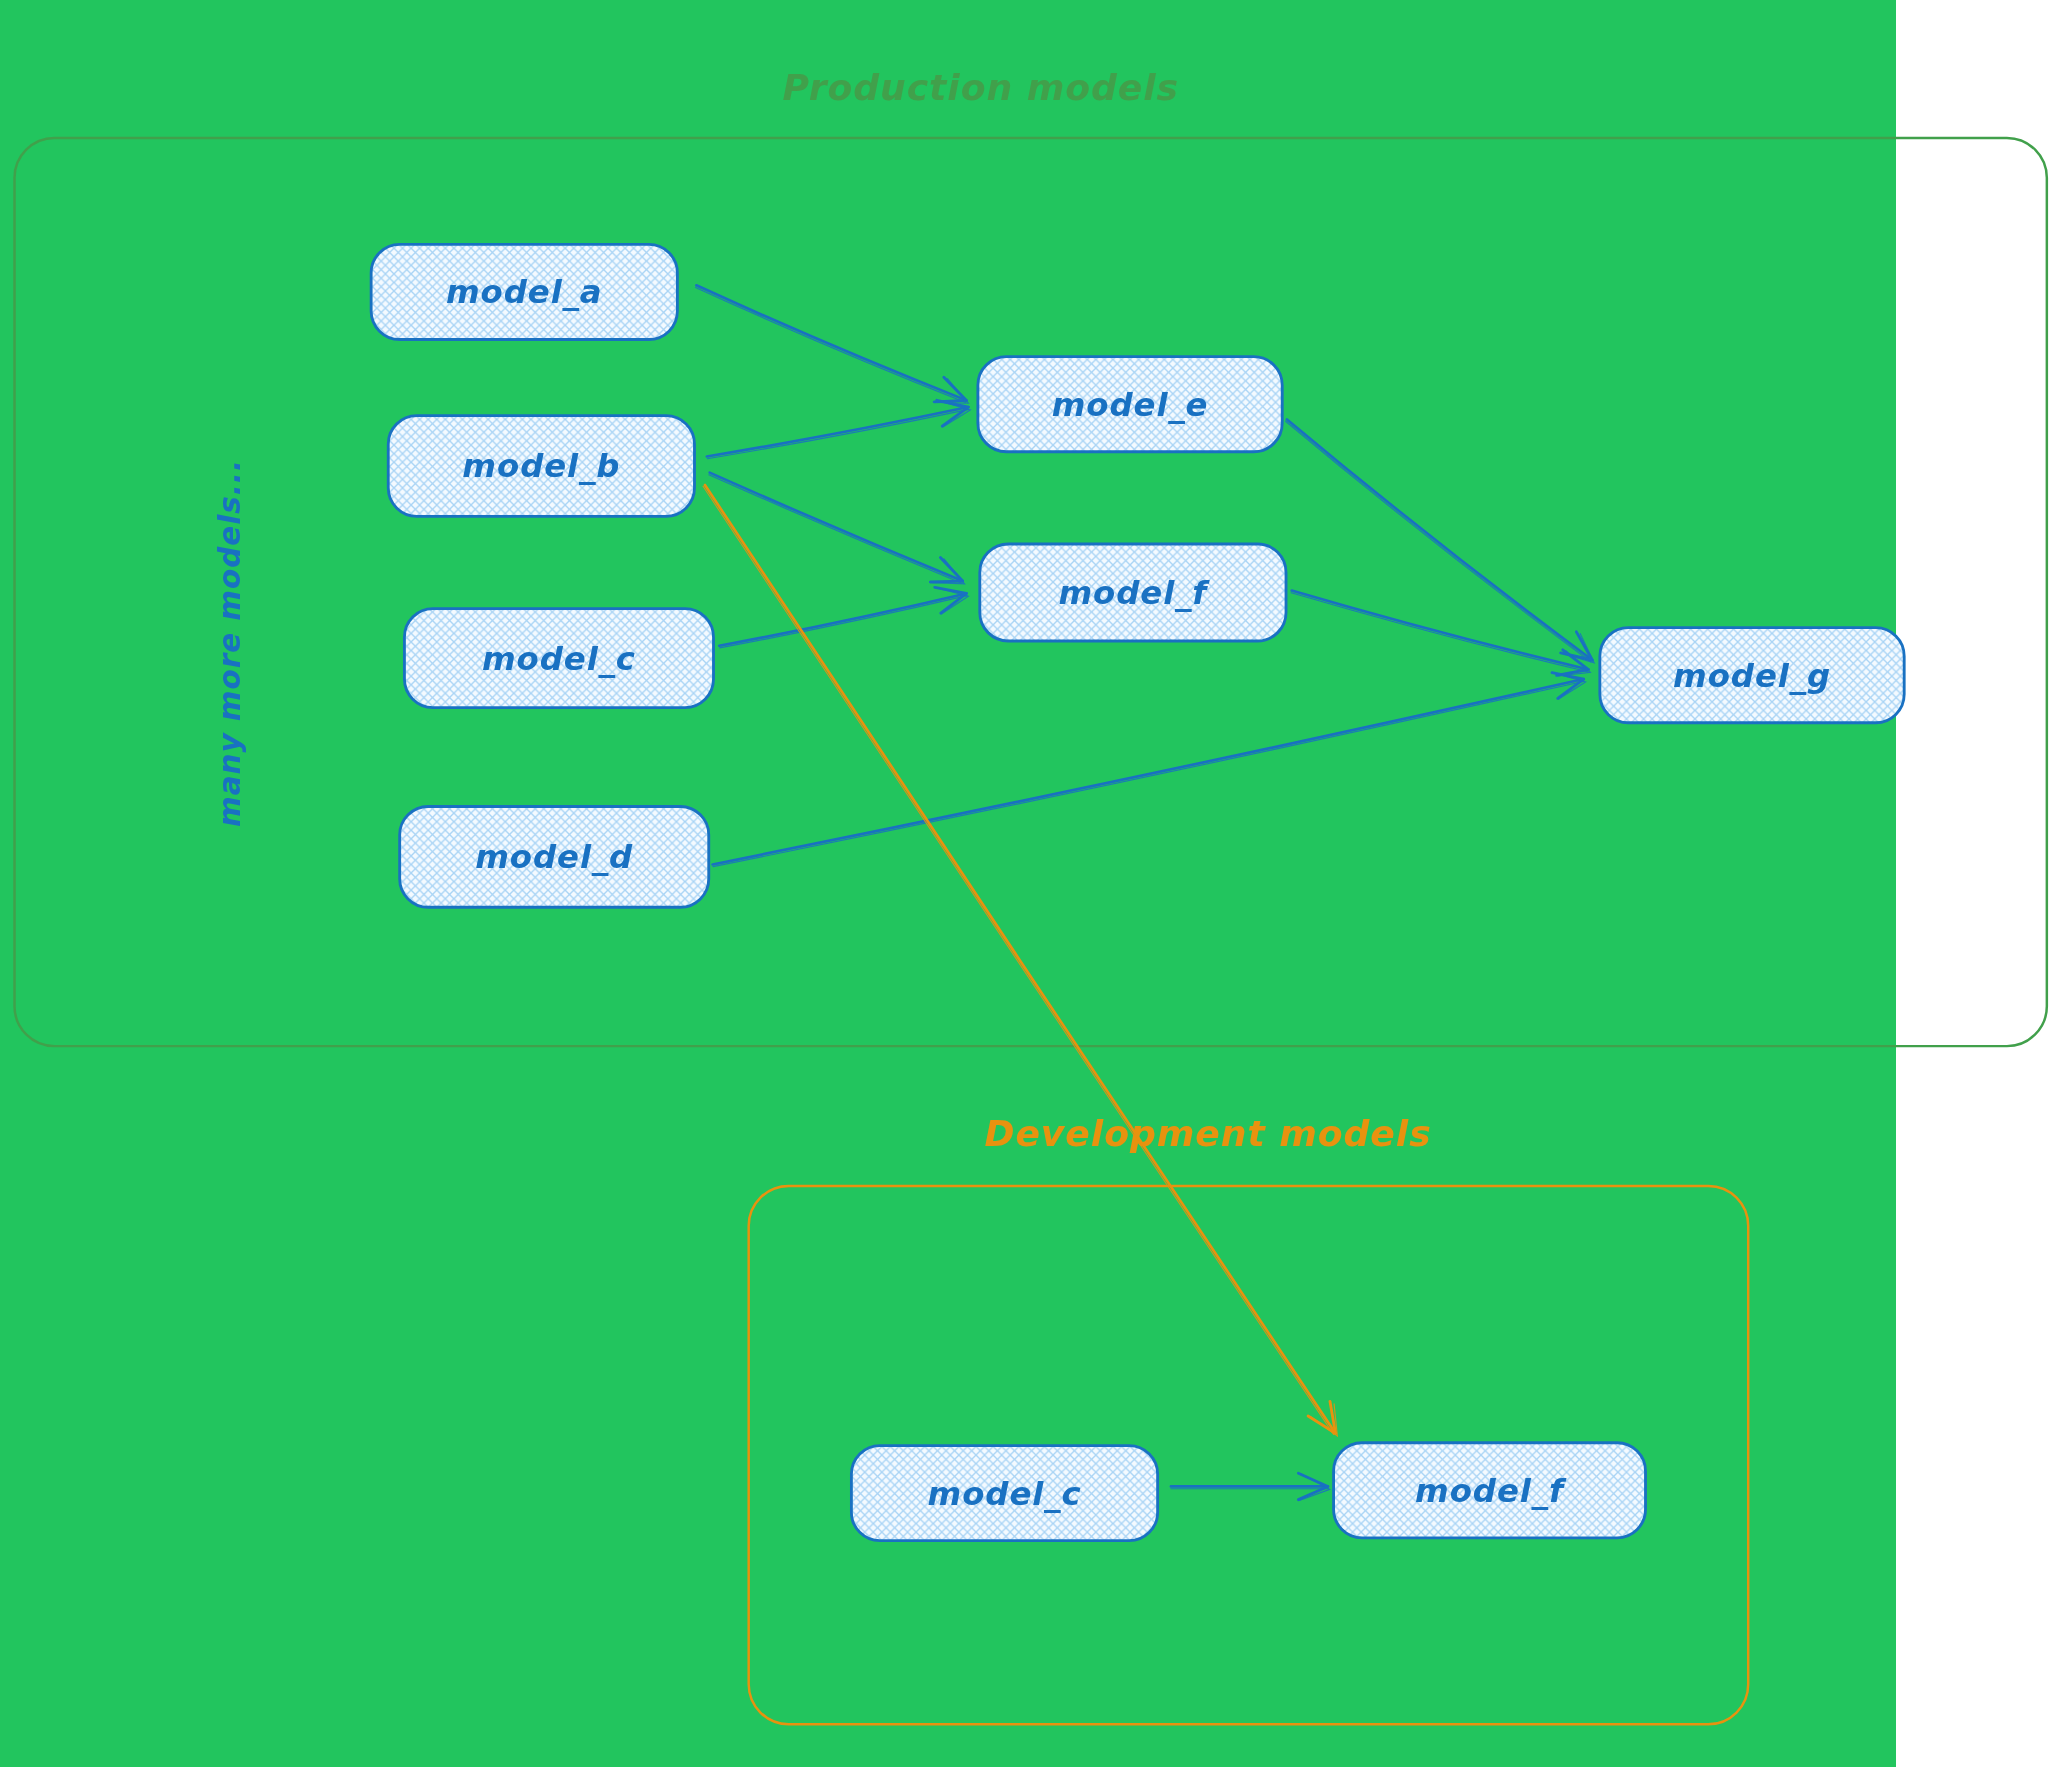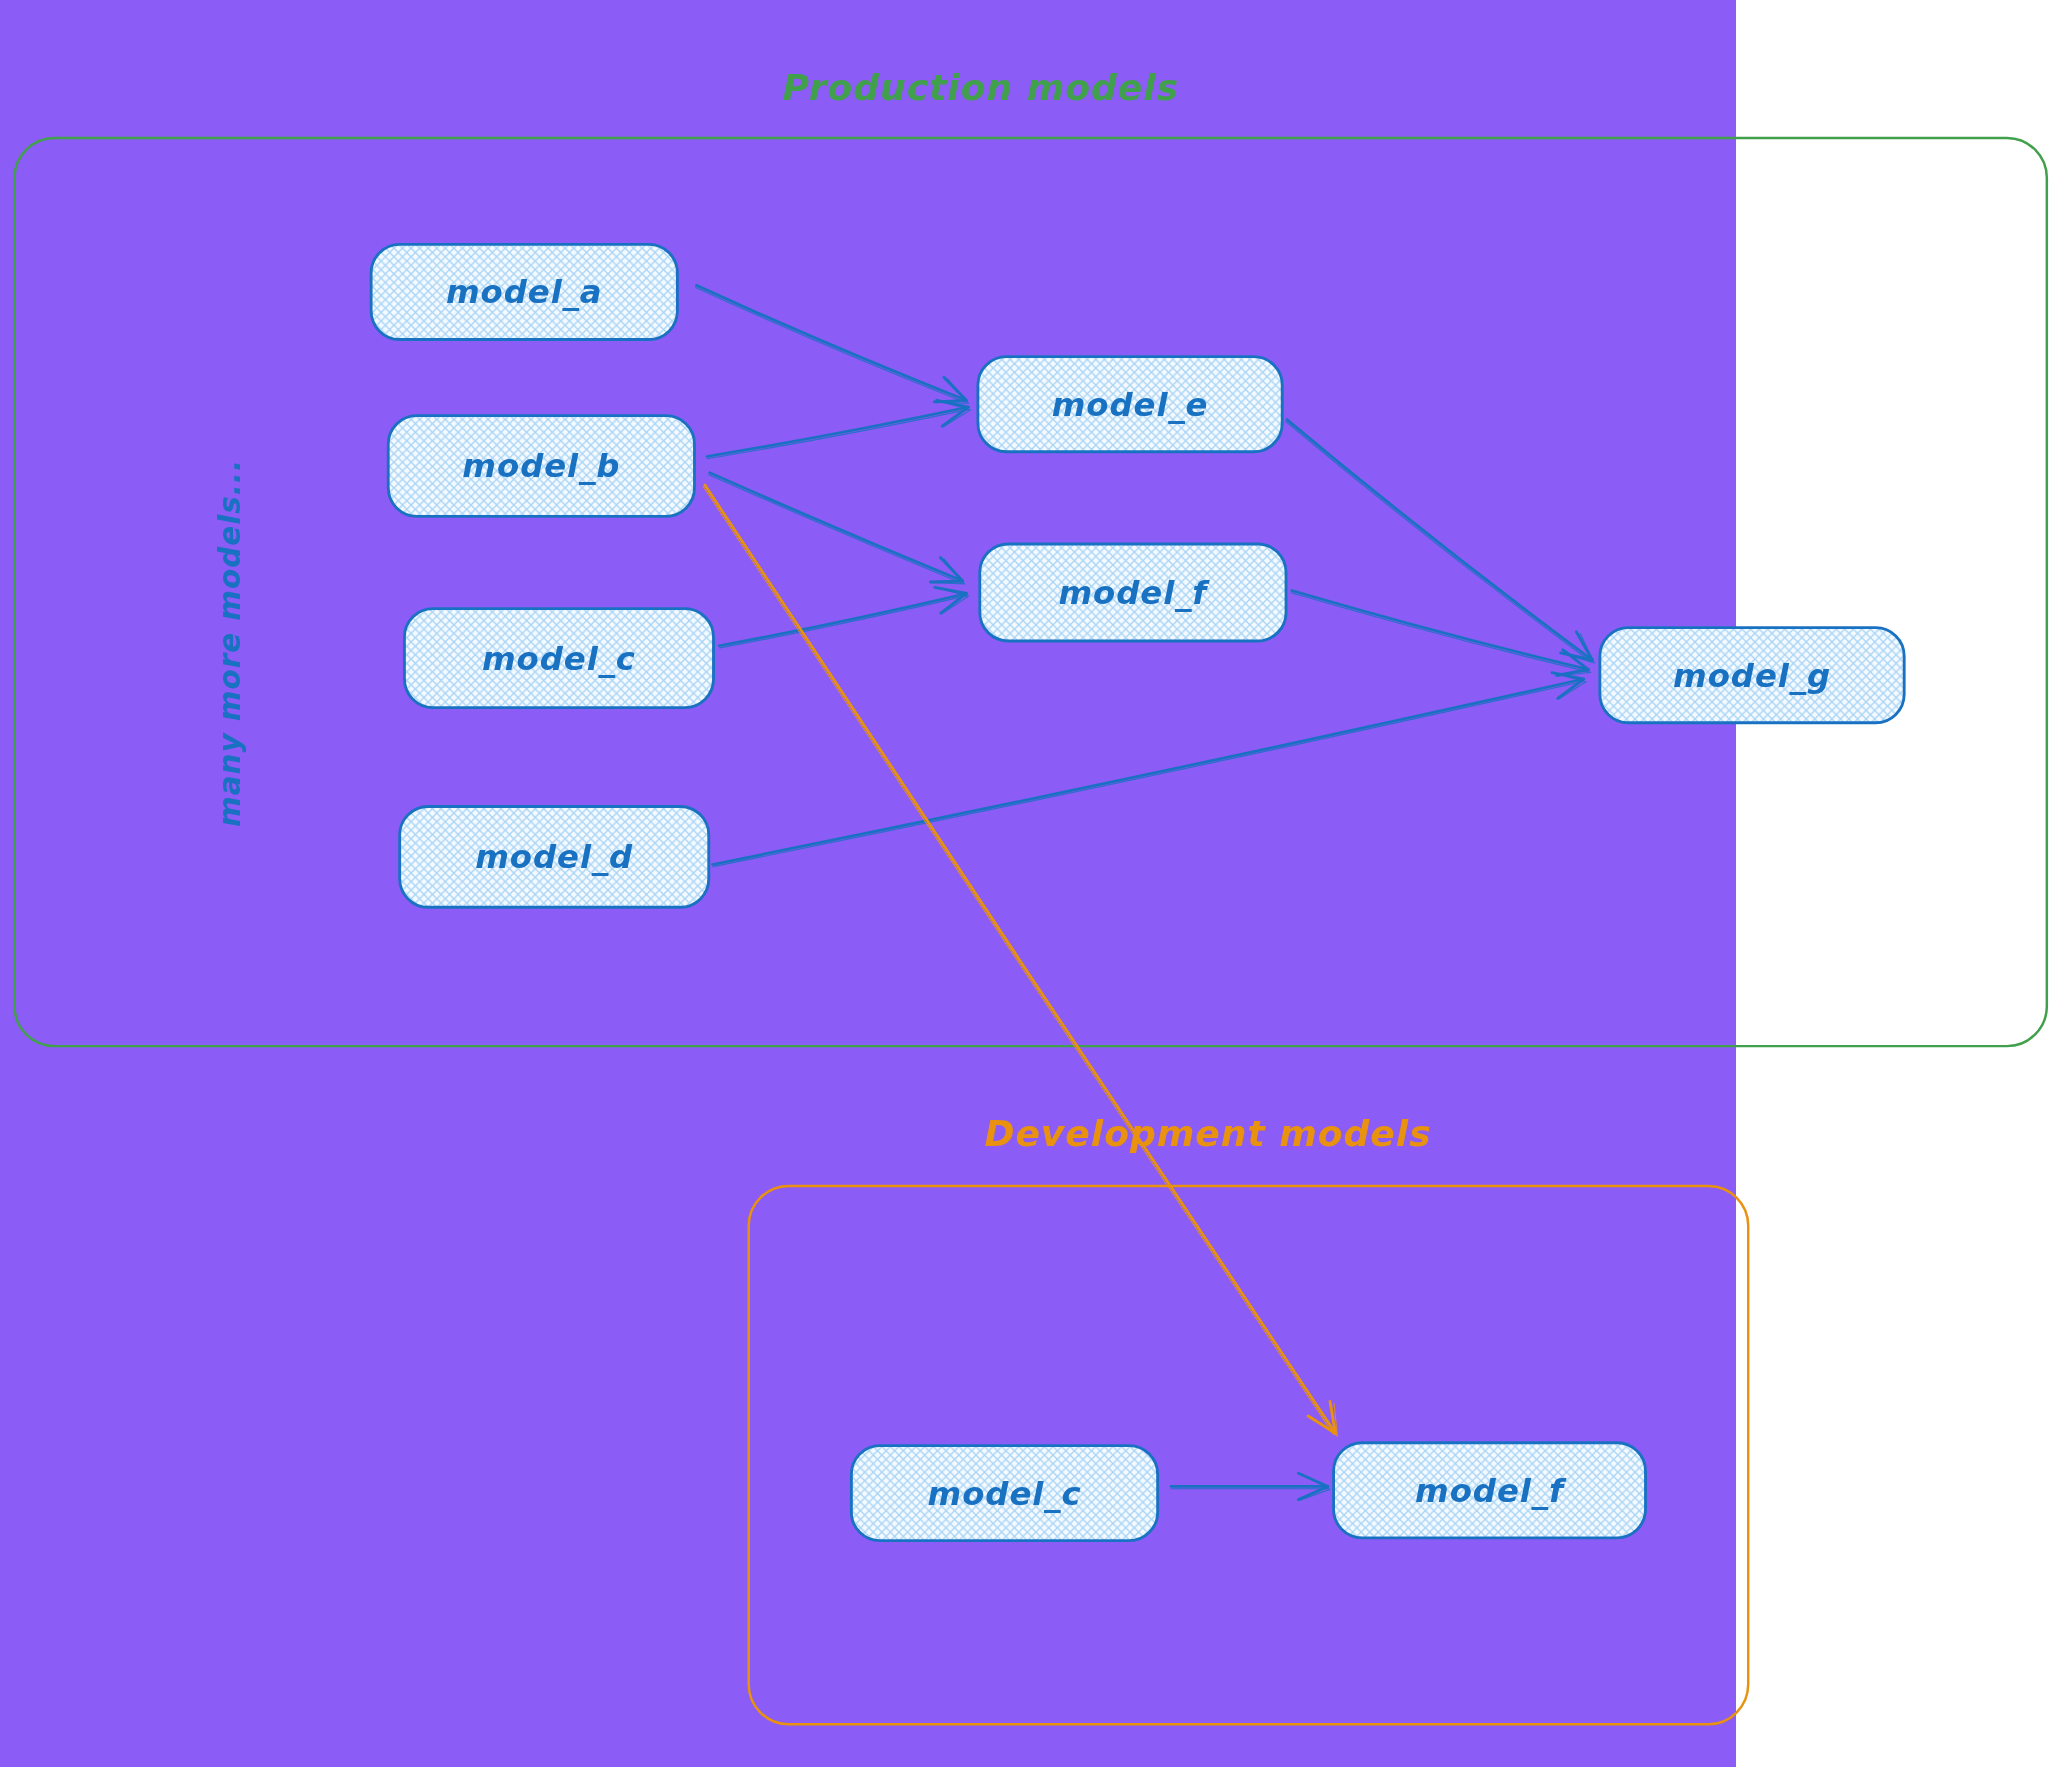--- a/index.html
+++ b/index.html
@@ -1,16 +1,16 @@
 <!DOCTYPE html>
 <html style="--blue: #1971c2; --hatch: #a9d4f5; --hatch-bg: #f4faff; --green: #41a04b; --orange: #e8920f;font-size:15px"><head>
 <meta charset="utf-8">
 <style>
   html,body{margin:0;padding:0;background:#ffffff;}
-  .canvas-wrap{width:1736px;height:1767px;position:relative;background:#8b5cf6;}
+  .canvas-wrap{width:1896px;height:1767px;position:relative;background:#22c55e;}
   svg{display:block;}
 
   .container-rect{fill:none;stroke-width:2.6;}
   .production-border{stroke:var(--green);}
   .development-border{stroke:var(--orange);}
 
   .title-text{
     font-family:"DejaVu Sans",sans-serif;
     font-style:italic;
     font-weight:bold;

